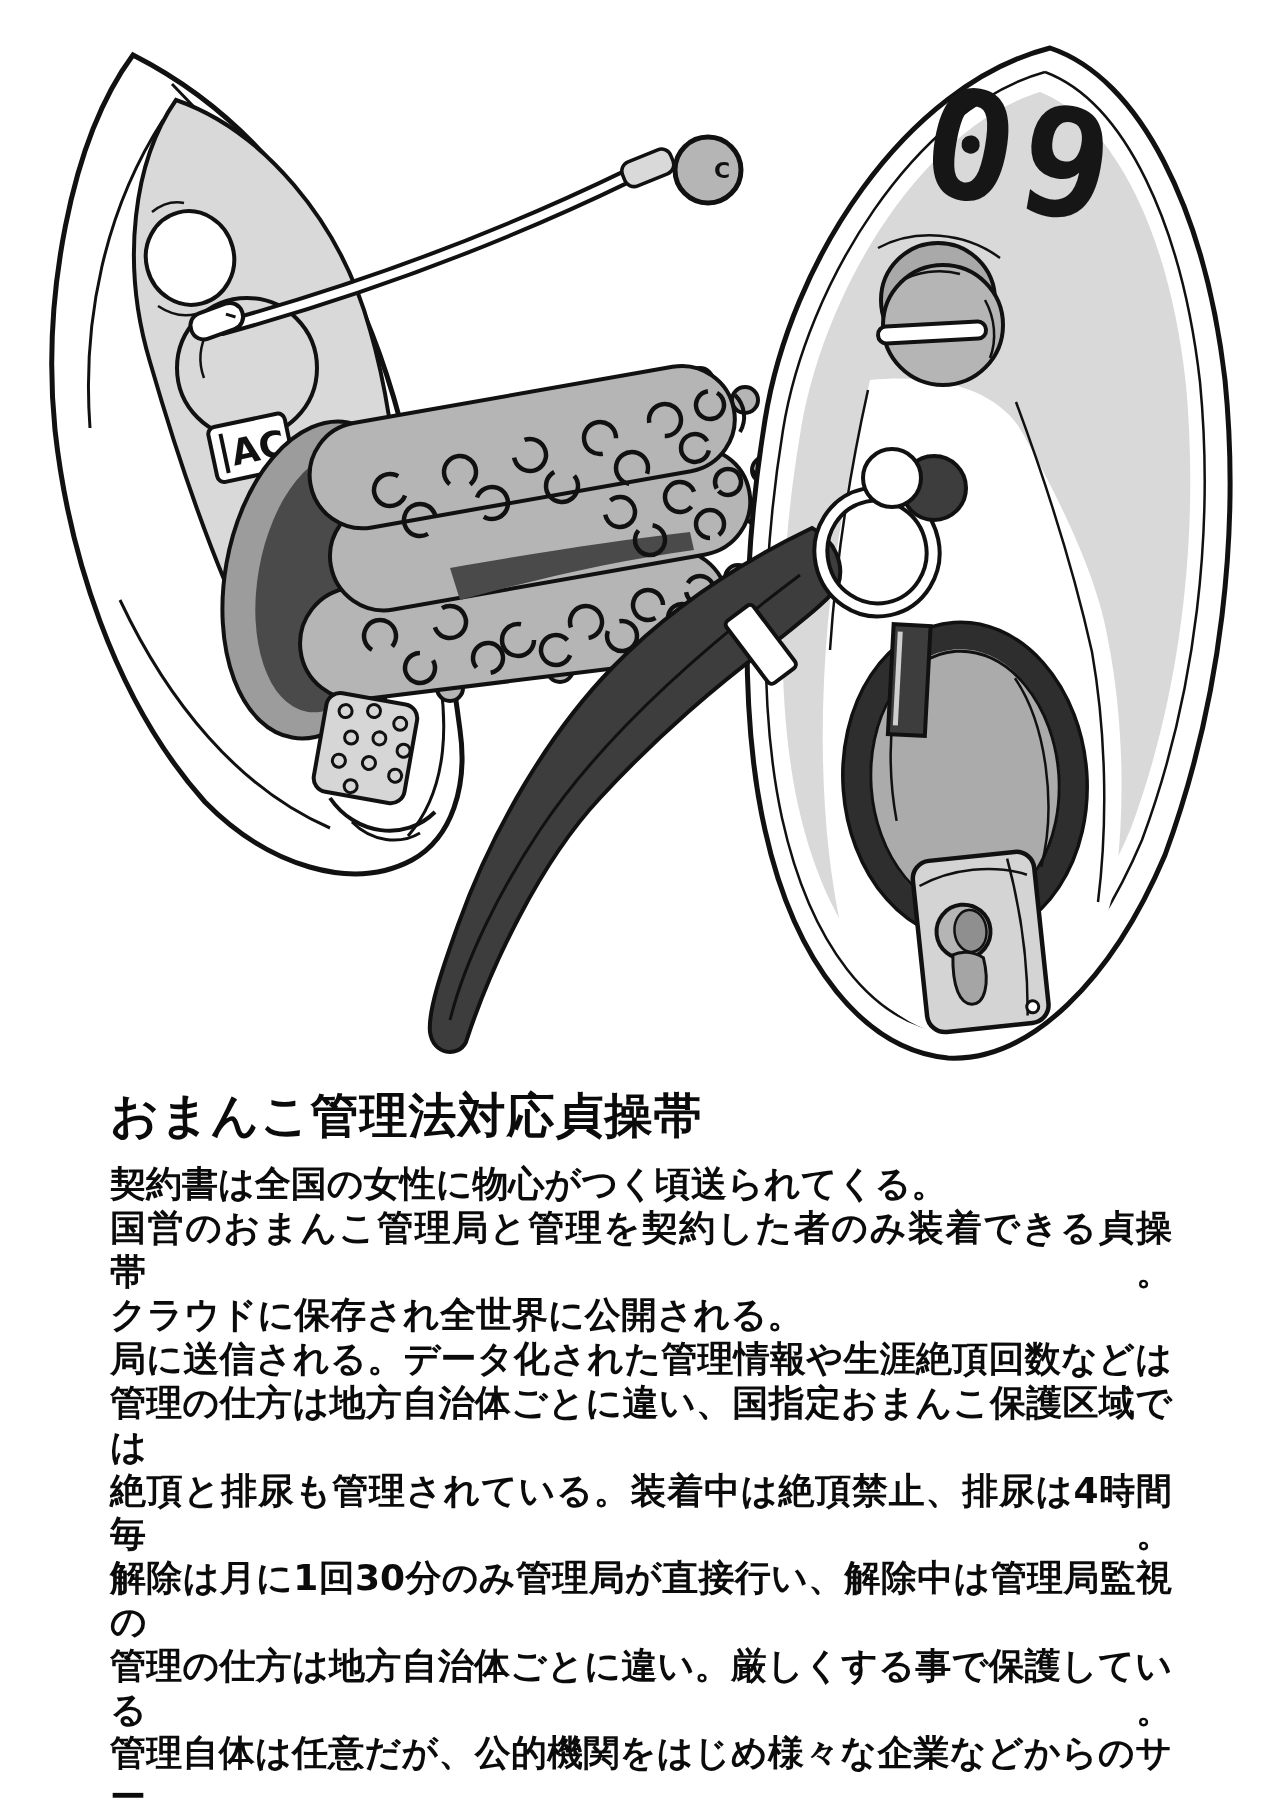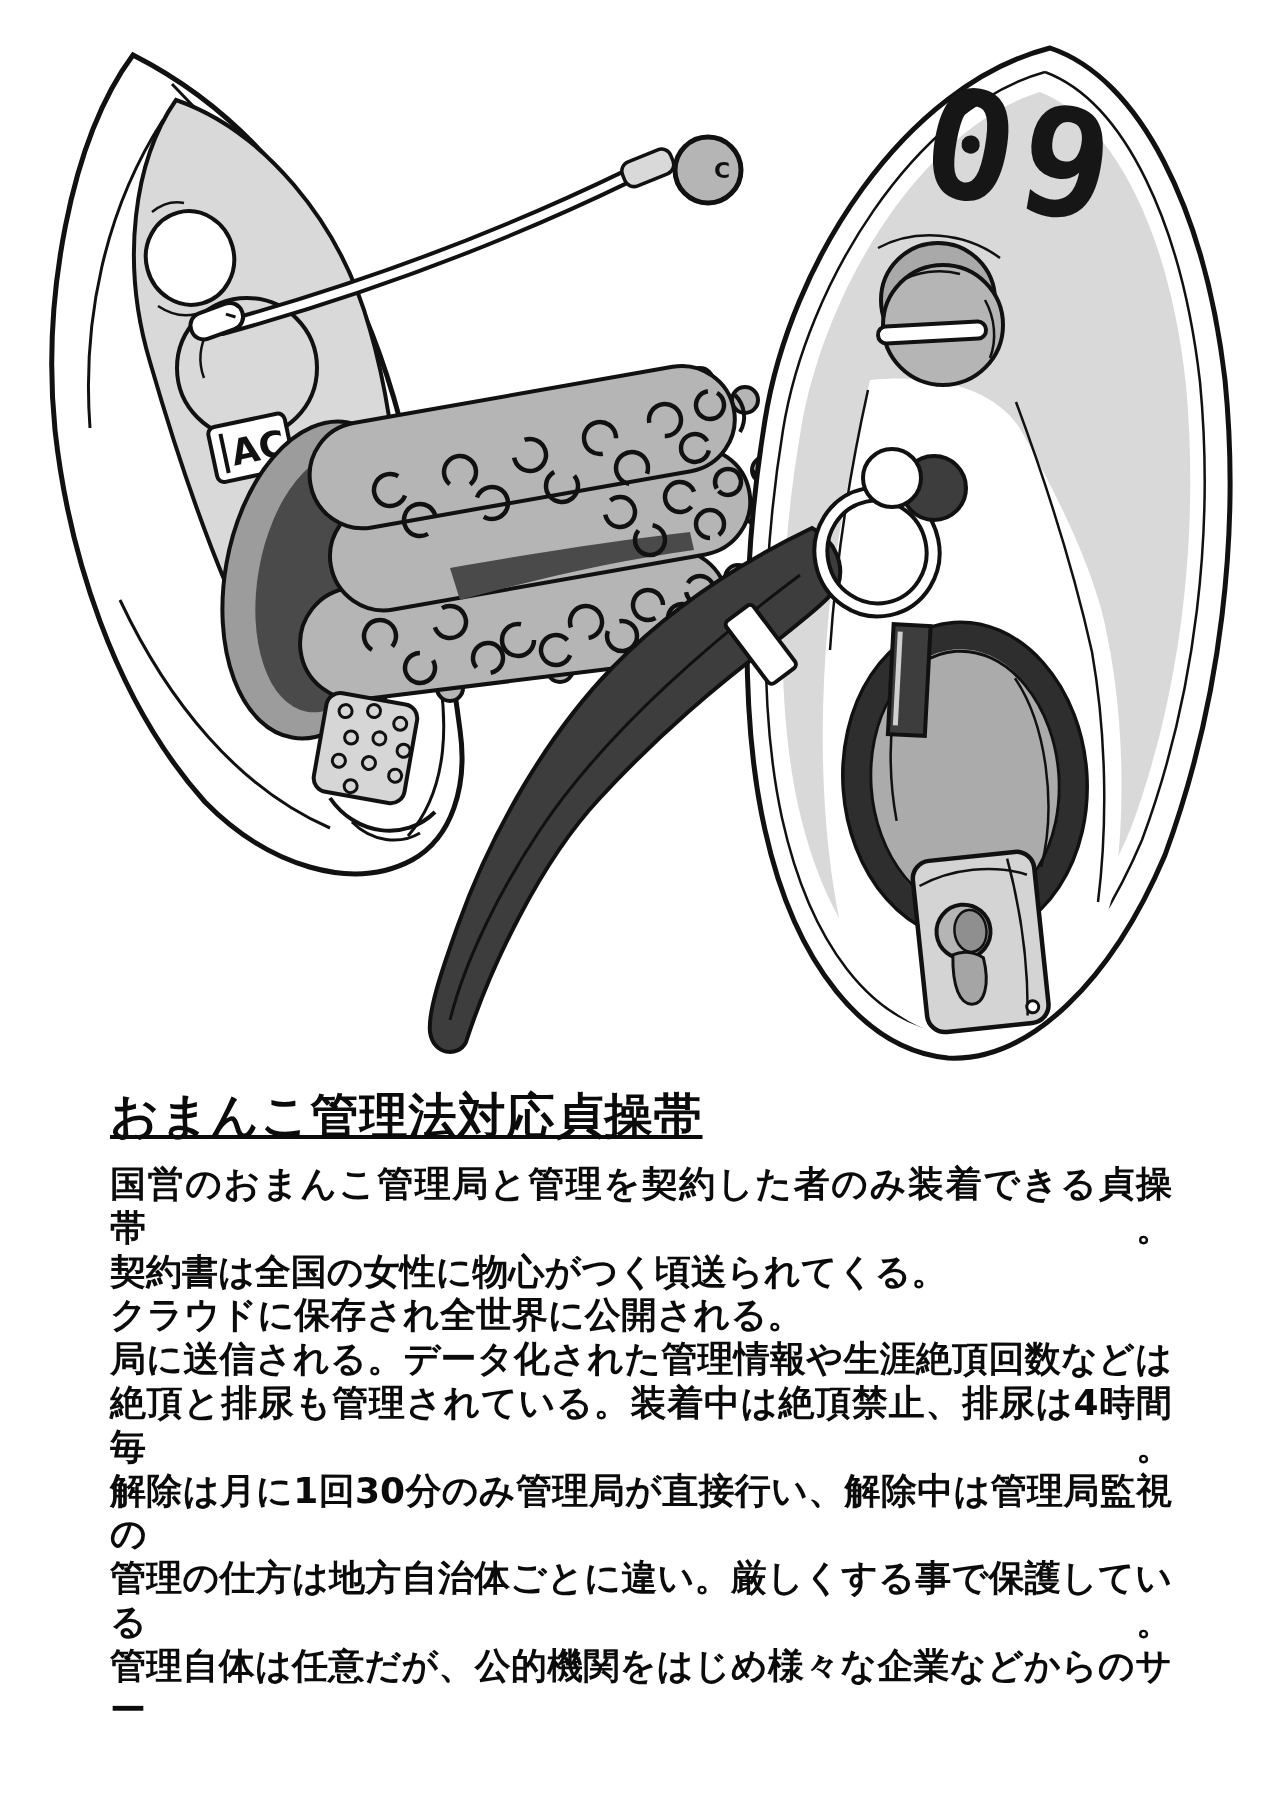--- a/index.html
+++ b/index.html
@@ -8,21 +8,21 @@
   .art{position:absolute;left:0;top:0;width:1280px;height:1090px;}
   
   .ln{fill:none;stroke:#111;}
   .w2{stroke-width:2.5;} .w3{stroke-width:3;} .w4{stroke-width:4;}
   .dot{fill:none;stroke:#111;stroke-width:4.5;stroke-dasharray:78 22;}
   .pdot{fill:none;stroke:#111;stroke-width:3;stroke-dasharray:70 30;}
   .nub{fill:#b5b5b5;stroke:#111;stroke-width:4;}
   
   .caption{position:absolute;left:110px;top:1086px;width:1062px;color:#0b0b0b;}
   .cap-title{font-family:"DejaVu Serif",serif;font-weight:700;font-size:48px;
-             line-height:58px;letter-spacing:1px;white-space:nowrap;text-decoration:underline;}
+             line-height:58px;letter-spacing:1px;white-space:nowrap;}
   .cap-body{margin-top:18px;font-family:"DejaVu Sans",sans-serif;font-weight:700;
             font-size:36px;line-height:43.8px;}
   .cap-line{white-space:nowrap;}
   .cap-line.justify{white-space:normal;text-align:justify;text-align-last:justify;}
 </style>
 </head>
 <body>
 
 <div class="page">
 
@@ -233,24 +233,25 @@
       <ellipse cx="972" cy="930" rx="16" ry="21" fill="#8f8f8f" stroke="#111" stroke-width="2.5"></ellipse>
       <path d="M952,952 C948,984 954,1002 966,1003 C978,1004 986,986 982,958
                C972,950 960,949 952,952 Z" fill="#a5a5a5" stroke="#111" stroke-width="3"></path>
       <circle cx="1026" cy="1012" r="6" fill="#ffffff" stroke="#111" stroke-width="3"></circle>
     </g>
   </svg>
 
   <div class="caption">
     <div class="cap-title">おまんこ管理法対応貞操帯</div>
     <div class="cap-body">
+      <div class="cap-line">契約書は全国の女性に物心がつく頃送られてくる。</div>
       <div class="cap-line justify">国営のおまんこ管理局と管理を契約した者のみ装着できる貞操帯。</div>
-      <div class="cap-line">契約書は全国の女性に物心がつく頃送られてくる。</div>
       <div class="cap-line">クラウドに保存され全世界に公開される。</div>
       <div class="cap-line justify">局に送信される。データ化された管理情報や生涯絶頂回数などは</div>
+      <div class="cap-line justify">管理の仕方は地方自治体ごとに違い、国指定おまんこ保護区域では</div>
       <div class="cap-line justify">絶頂と排尿も管理されている。装着中は絶頂禁止、排尿は4時間毎。</div>
       <div class="cap-line justify">解除は月に1回30分のみ管理局が直接行い、解除中は管理局監視の</div>
       <div class="cap-line justify">管理の仕方は地方自治体ごとに違い。厳しくする事で保護している。</div>
       <div class="cap-line justify">管理自体は任意だが、公的機関をはじめ様々な企業などからのサー</div>
 
     </div>
   </div>
 
 </div>
 

